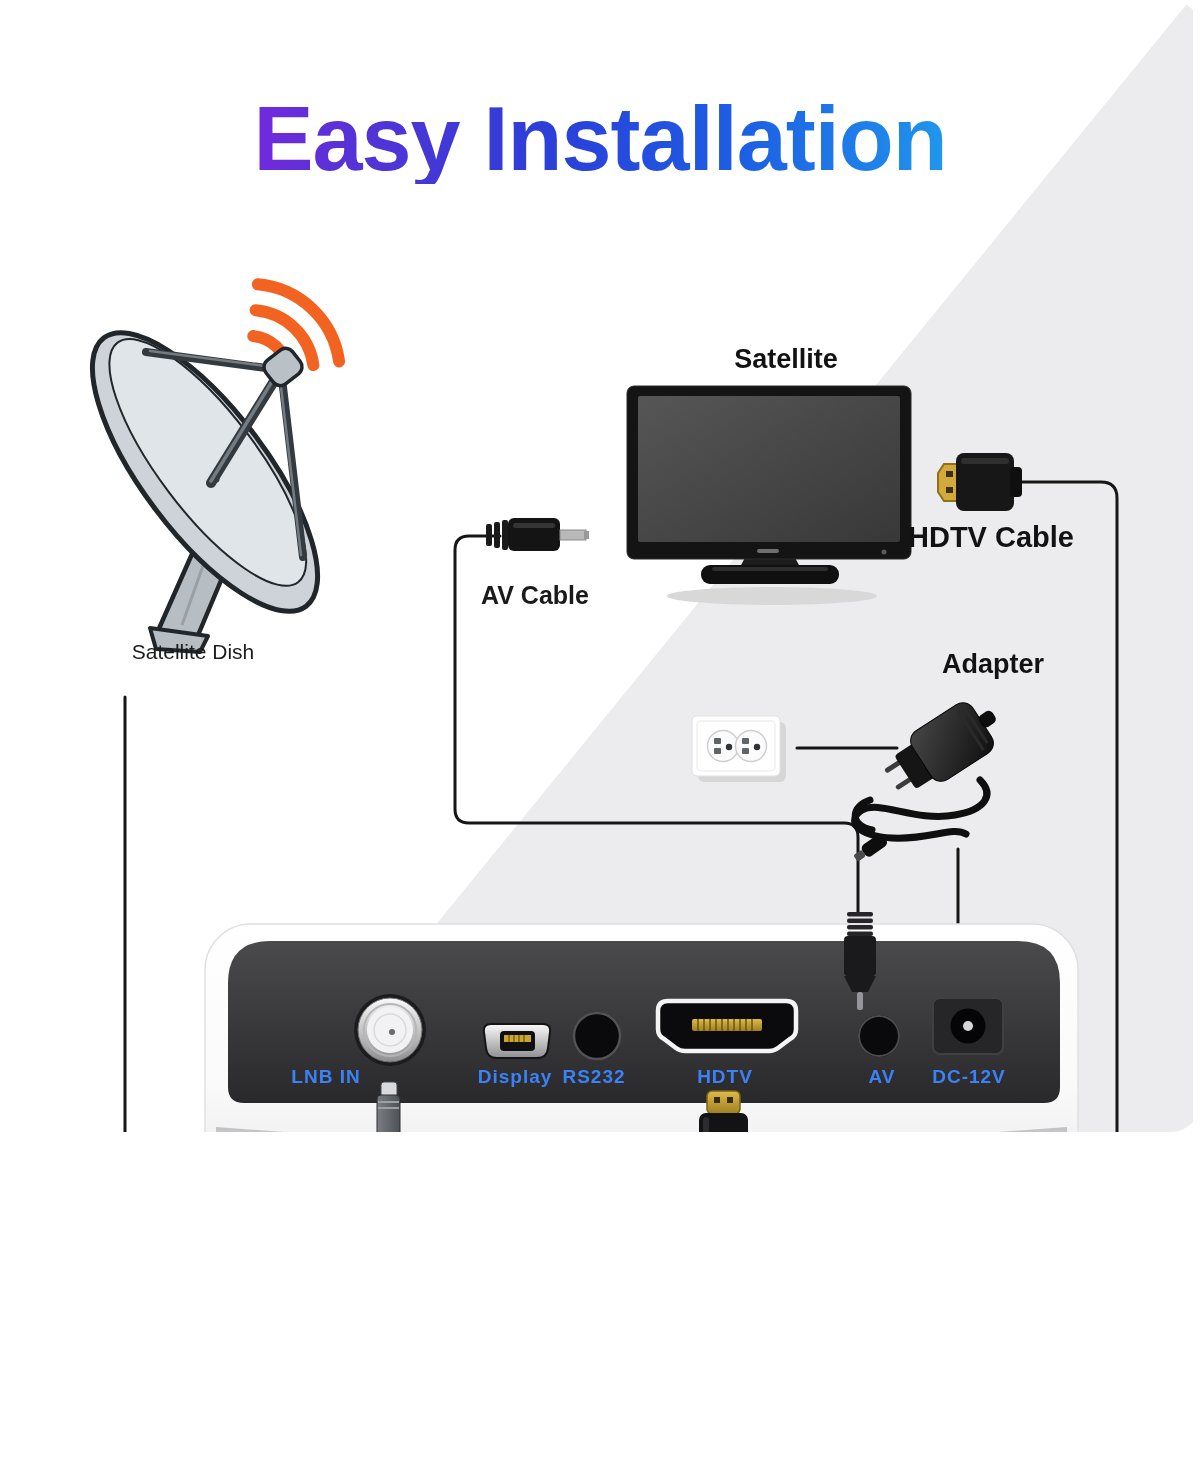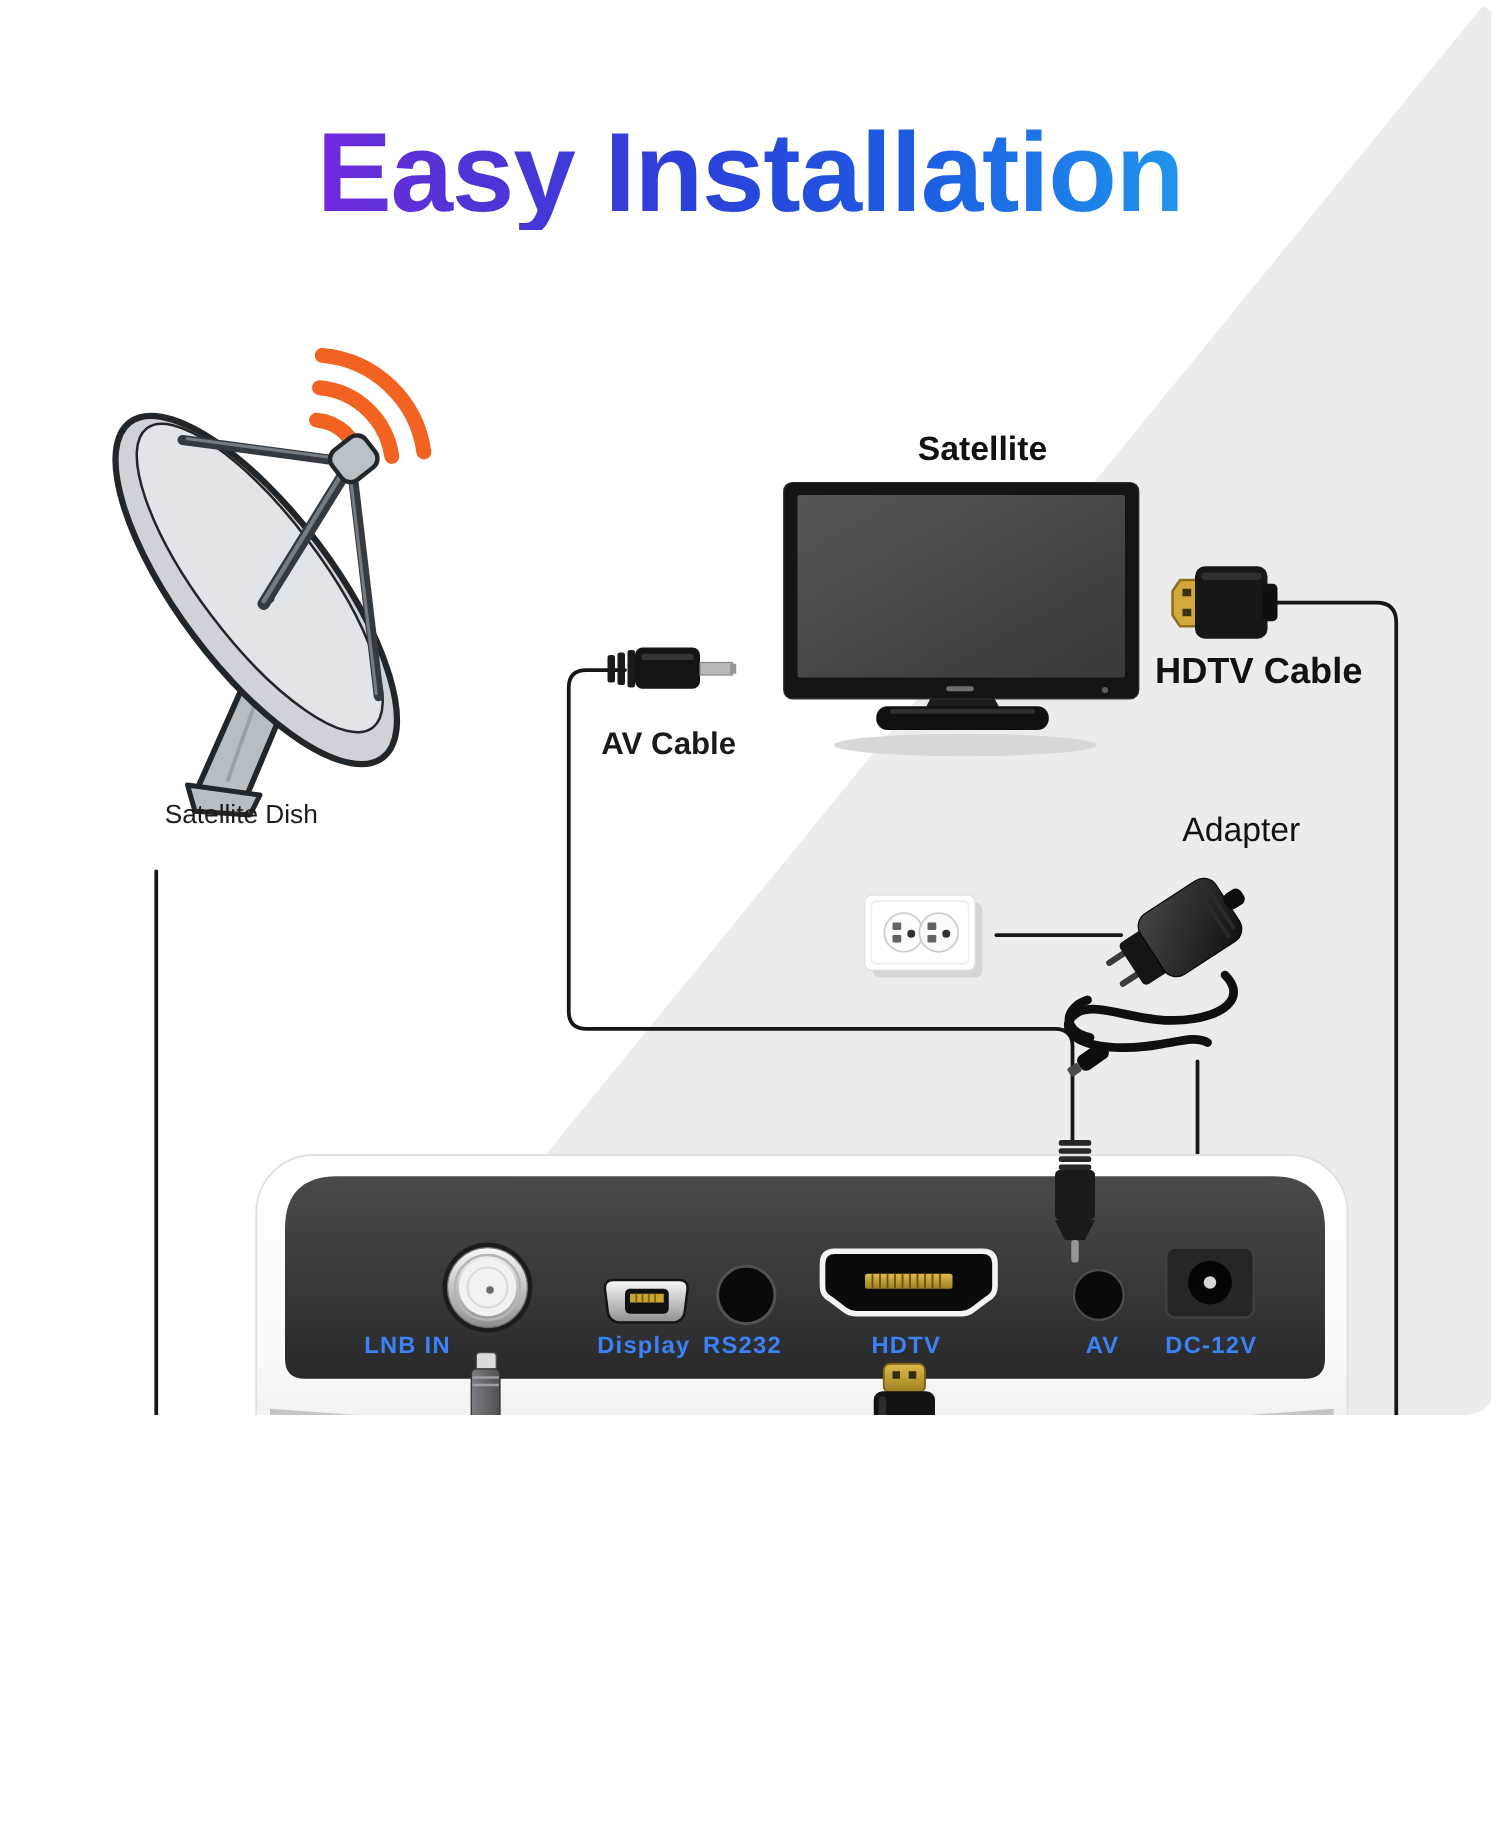--- a/index.html
+++ b/index.html
@@ -14,24 +14,24 @@
   }
   .page-title{
     position:absolute;left:0;top:34px;width:1200px;text-align:center;
     font-size:90px;font-weight:700;letter-spacing:-1px;line-height:1.0;
     background:linear-gradient(90deg,#bf10ee 0%,#8a22e4 14%,#5433d6 30%,#2b3fd9 46%,#1d5fe3 62%,#1f8ceb 76%,#27baf0 88%,#33d6f5 100%);
     -webkit-background-clip:text;background-clip:text;color:transparent;
   }
   svg{position:absolute;left:0;top:0;}
   .lbl{position:absolute;color:#121212;white-space:nowrap;transform:translateX(-50%);}
   .lbl-television{left:786px;top:344px;font-size:27px;font-weight:700;}
-  .lbl-hdtv{left:991px;top:521px;font-size:29px;font-weight:700;margin-left:16px;}
+  .lbl-hdtv{left:991px;top:521px;font-size:29px;font-weight:700;}
   .lbl-av{left:535px;top:581px;font-size:25px;font-weight:600;color:#1a1a1a;}
   .lbl-dish{left:193px;top:640px;font-size:21px;font-weight:400;color:#1c1c1c;}
-  .lbl-adapter{left:993px;top:649px;font-size:27px;font-weight:400;}
+  .lbl-adapter{left:993px;top:649px;font-size:27px;font-weight:700;}
   .port-lbl{
     position:absolute;transform:translateX(-50%);top:1066px;
     font-size:19px;font-weight:600;letter-spacing:1px;color:#3b82f6;
   }
 </style>
 </head>
 <body>
 
 <div id="canvas">
 

